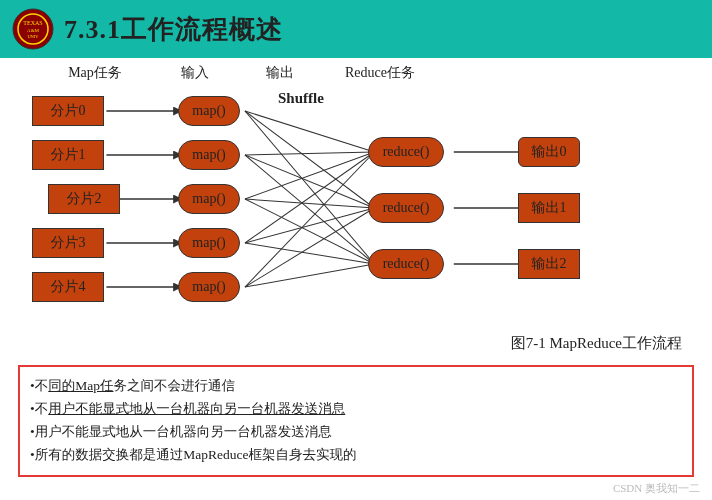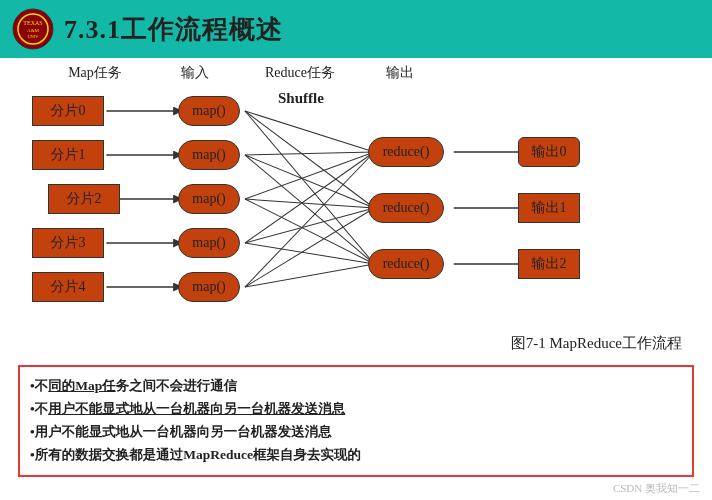--- a/index.html
+++ b/index.html
@@ -114,21 +114,20 @@
     .notes-section {
       margin: 0 18px;
       padding: 8px 10px;
       border: 2px solid #e53935;
       font-size: 13.5px;
       color: #222;
       line-height: 1.7;
     }
     .notes-section p {
       margin: 0;
-      font-weight: bold;
     }
     .note-item {
       display: block;
     }
     .underline {
       text-decoration: underline;
     }
 
     
     .watermark {
@@ -152,22 +151,22 @@
     <text x="21" y="30" text-anchor="middle" font-size="4.5" fill="#ffd700" font-family="serif">UNIV</text>
   </svg>
   <div class="title">7.3.1工作流程概述</div>
 </div>
 
 <div class="diagram-section">
 
   <div class="col-headers">
     <div class="col-header map">Map任务</div>
     <div class="col-header input">输入</div>
+    <div class="col-header output">输出</div>
     <div class="col-header reduce">Reduce任务</div>
-    <div class="col-header output">输出</div>
   </div>
 
   <div class="diagram-container">
 
     <svg class="diagram-svg" viewBox="0 0 640 240" preserveAspectRatio="none">
       <defs>
         <marker id="arrow" markerWidth="6" markerHeight="6" refX="5" refY="3" orient="auto">
           <path d="M0,0 L0,6 L6,3 z" fill="#333"></path>
         </marker>
       </defs>

